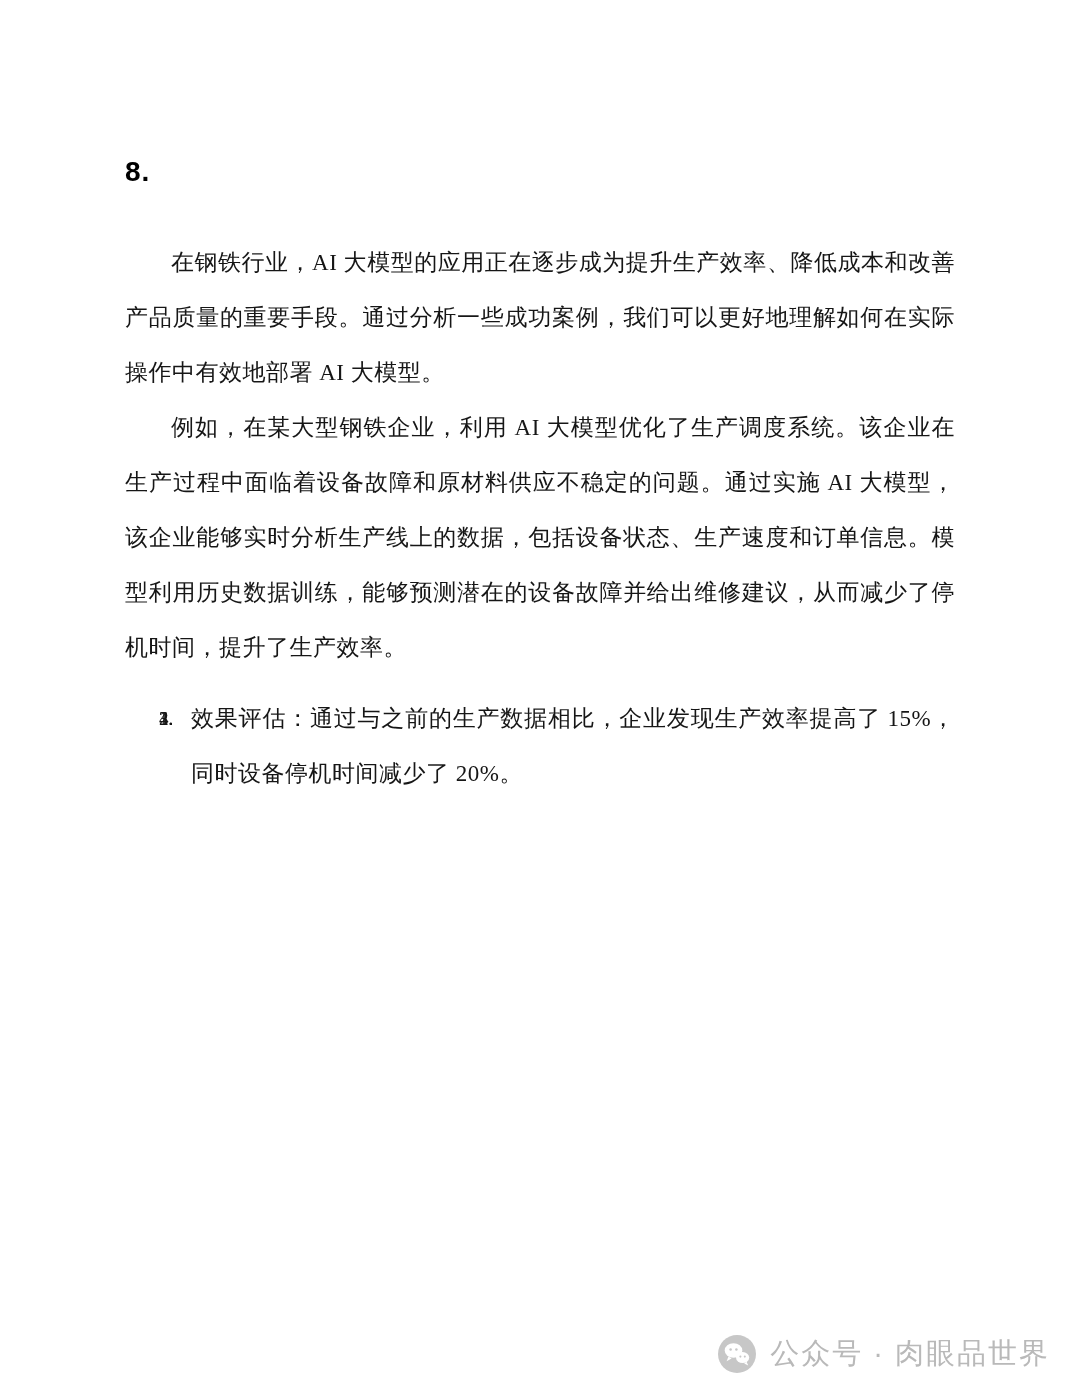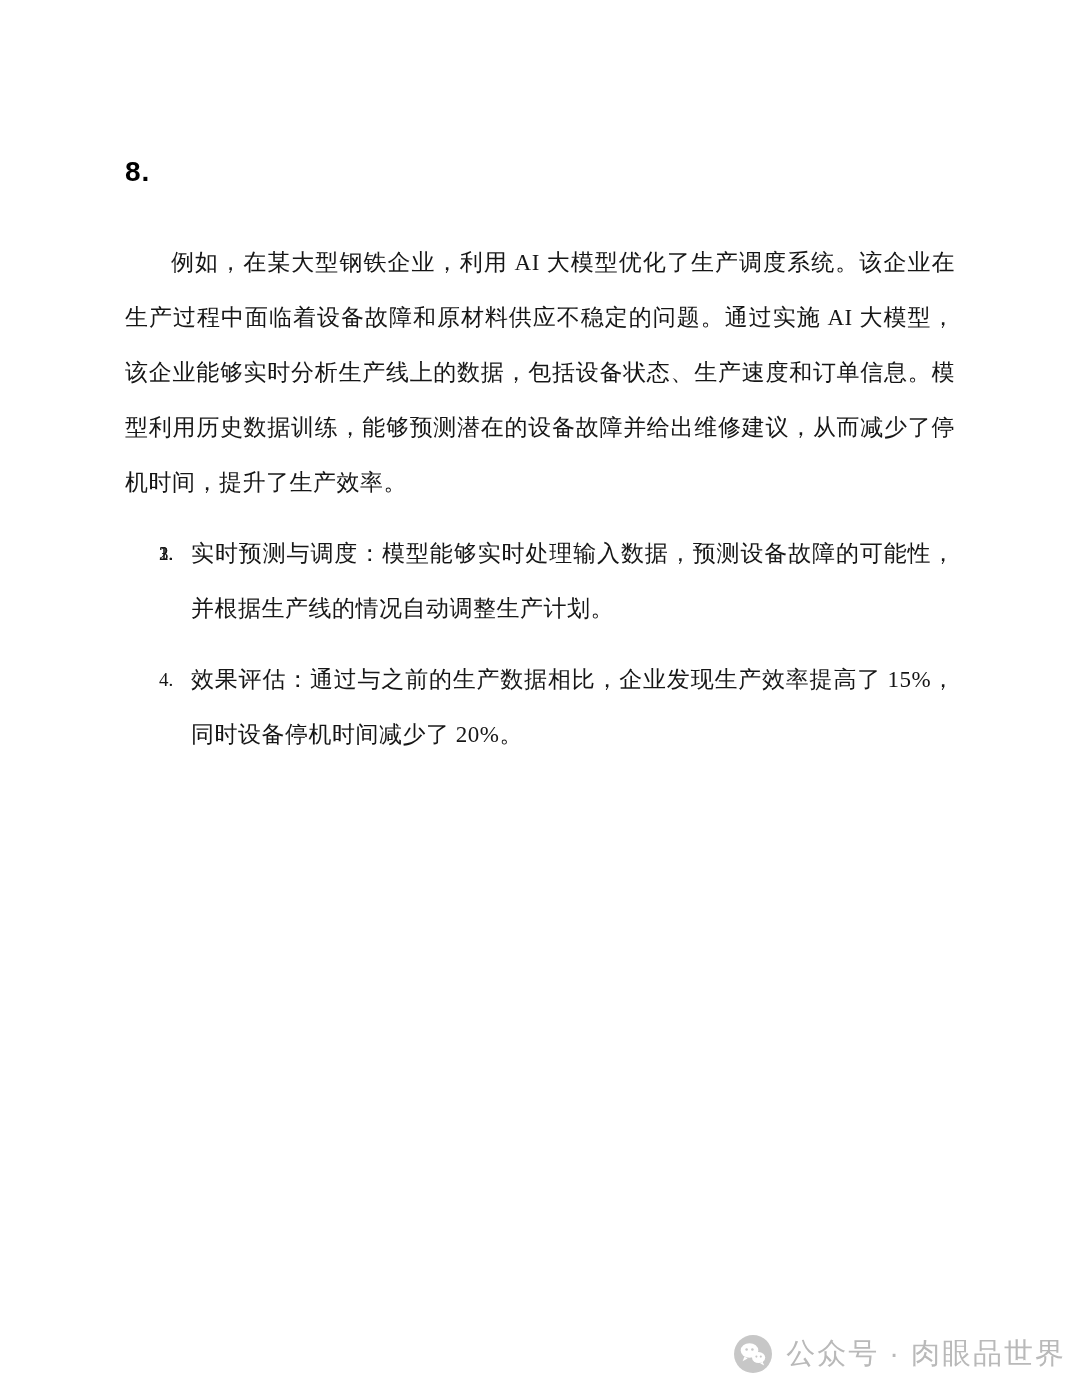--- a/index.html
+++ b/index.html
@@ -56,21 +56,21 @@
   .list-item .num {
     position: absolute;
     left: 34px;
     top: 0;
     font-size: 19px;
     line-height: 55px;
     letter-spacing: 0;
   }
   .watermark {
     position: absolute;
-    right: 14px;
+    right: 30px;
     bottom: 24px;
     display: flex;
     align-items: center;
     gap: 14px;
     font-family: "Liberation Sans", "DejaVu Sans", sans-serif;
     font-size: 29px;
     color: #b9b9b9;
     letter-spacing: 2px;
     user-select: none;
   }
@@ -82,32 +82,32 @@
 </style>
 </head>
 <body>
 
 <div class="page">
 
   <h1 class="doc-heading">
     <span class="hnum">8.</span>
   </h1>
 
+  <p class="para">在钢铁行业，AI 大模型的应用正在逐步成为提升生产效率、降低成本和改善产品质量的重要手段。通过分析一些成功案例，我们可以更好地理解如何在实际操作中有效地部署 AI 大模型。</p>
   <p class="para">例如，在某大型钢铁企业，利用 AI 大模型优化了生产调度系统。该企业在生产过程中面临着设备故障和原材料供应不稳定的问题。通过实施 AI 大模型，该企业能够实时分析生产线上的数据，包括设备状态、生产速度和订单信息。模型利用历史数据训练，能够预测潜在的设备故障并给出维修建议，从而减少了停机时间，提升了生产效率。</p>
 
   <div class="list">
     <div class="list-item">
       <span class="num">1.</span>
     </div>
     <div class="list-item">
       <span class="num">2.</span>
     </div>
     <div class="list-item">
       <span class="num">3.</span>
-      <span class="txt">实时预测与调度：模型能够实时处理输入数据，预测设备故障的可能性，并根据生产线的情况自动调整生产计划。</span>
     </div>
     <div class="list-item">
       <span class="num">4.</span>
       <span class="txt">效果评估：通过与之前的生产数据相比，企业发现生产效率提高了 15%，同时设备停机时间减少了 20%。</span>
     </div>
   </div>
 
 </div>
 
 <div class="watermark">

